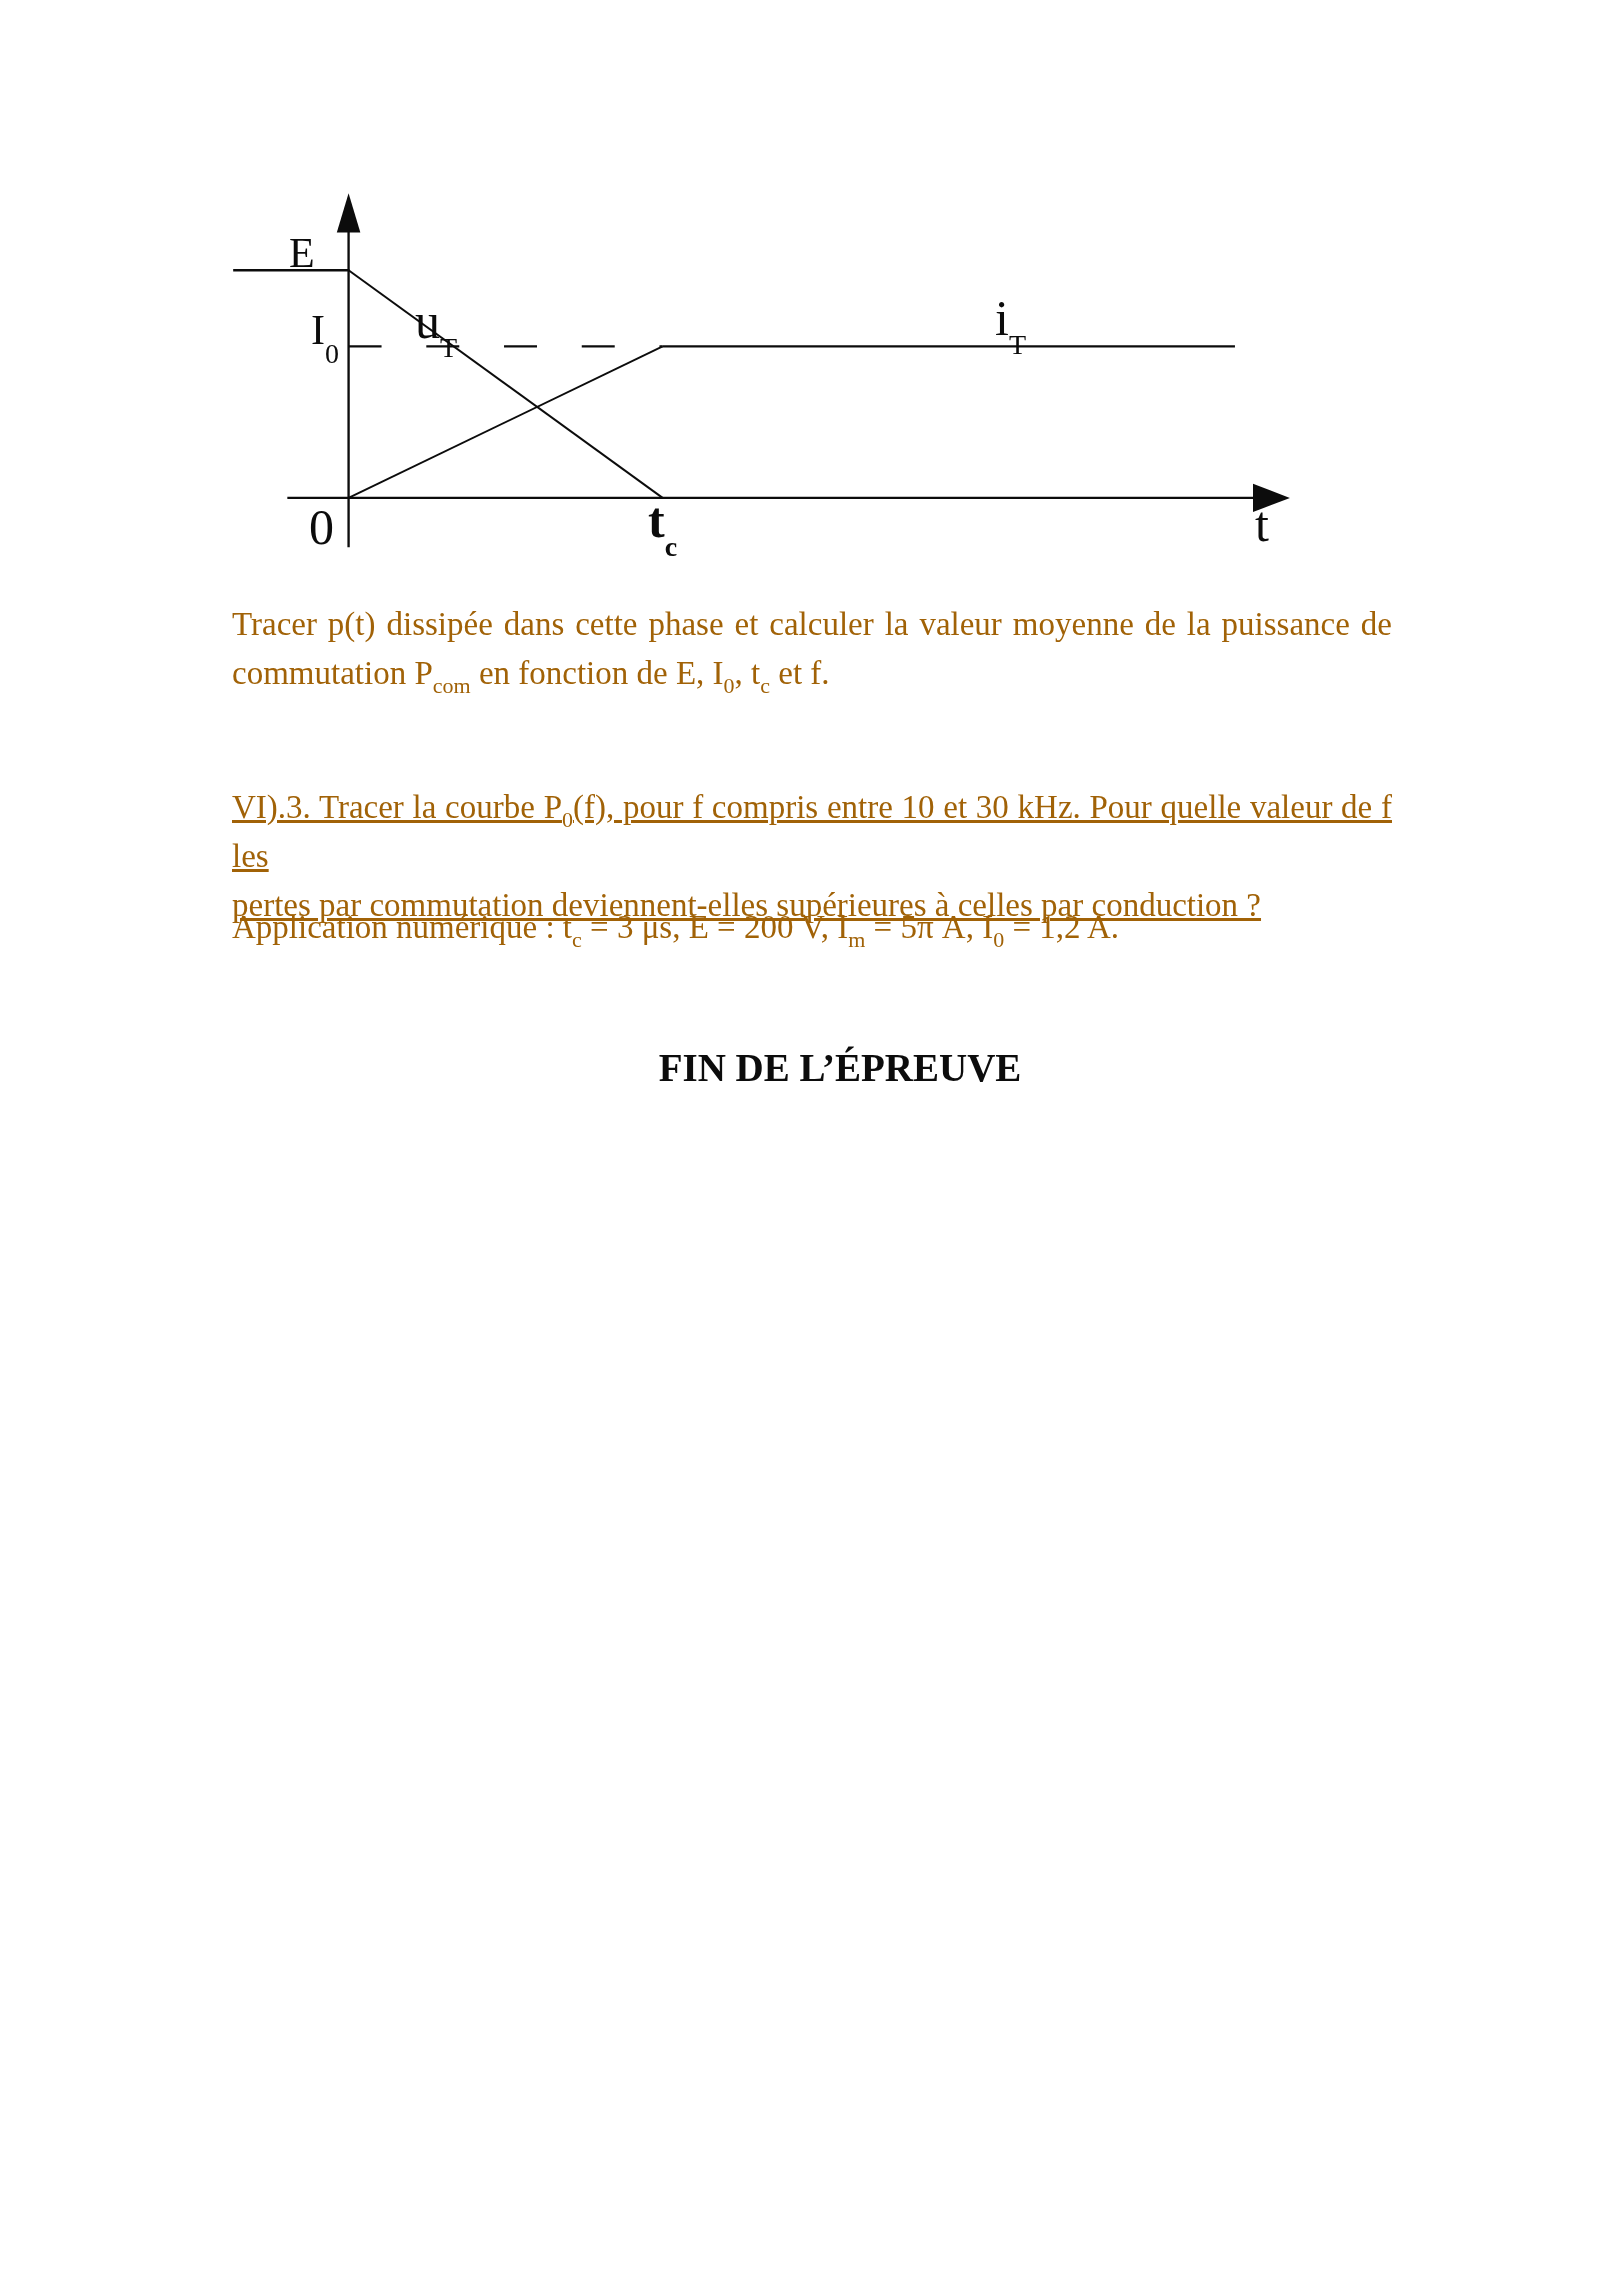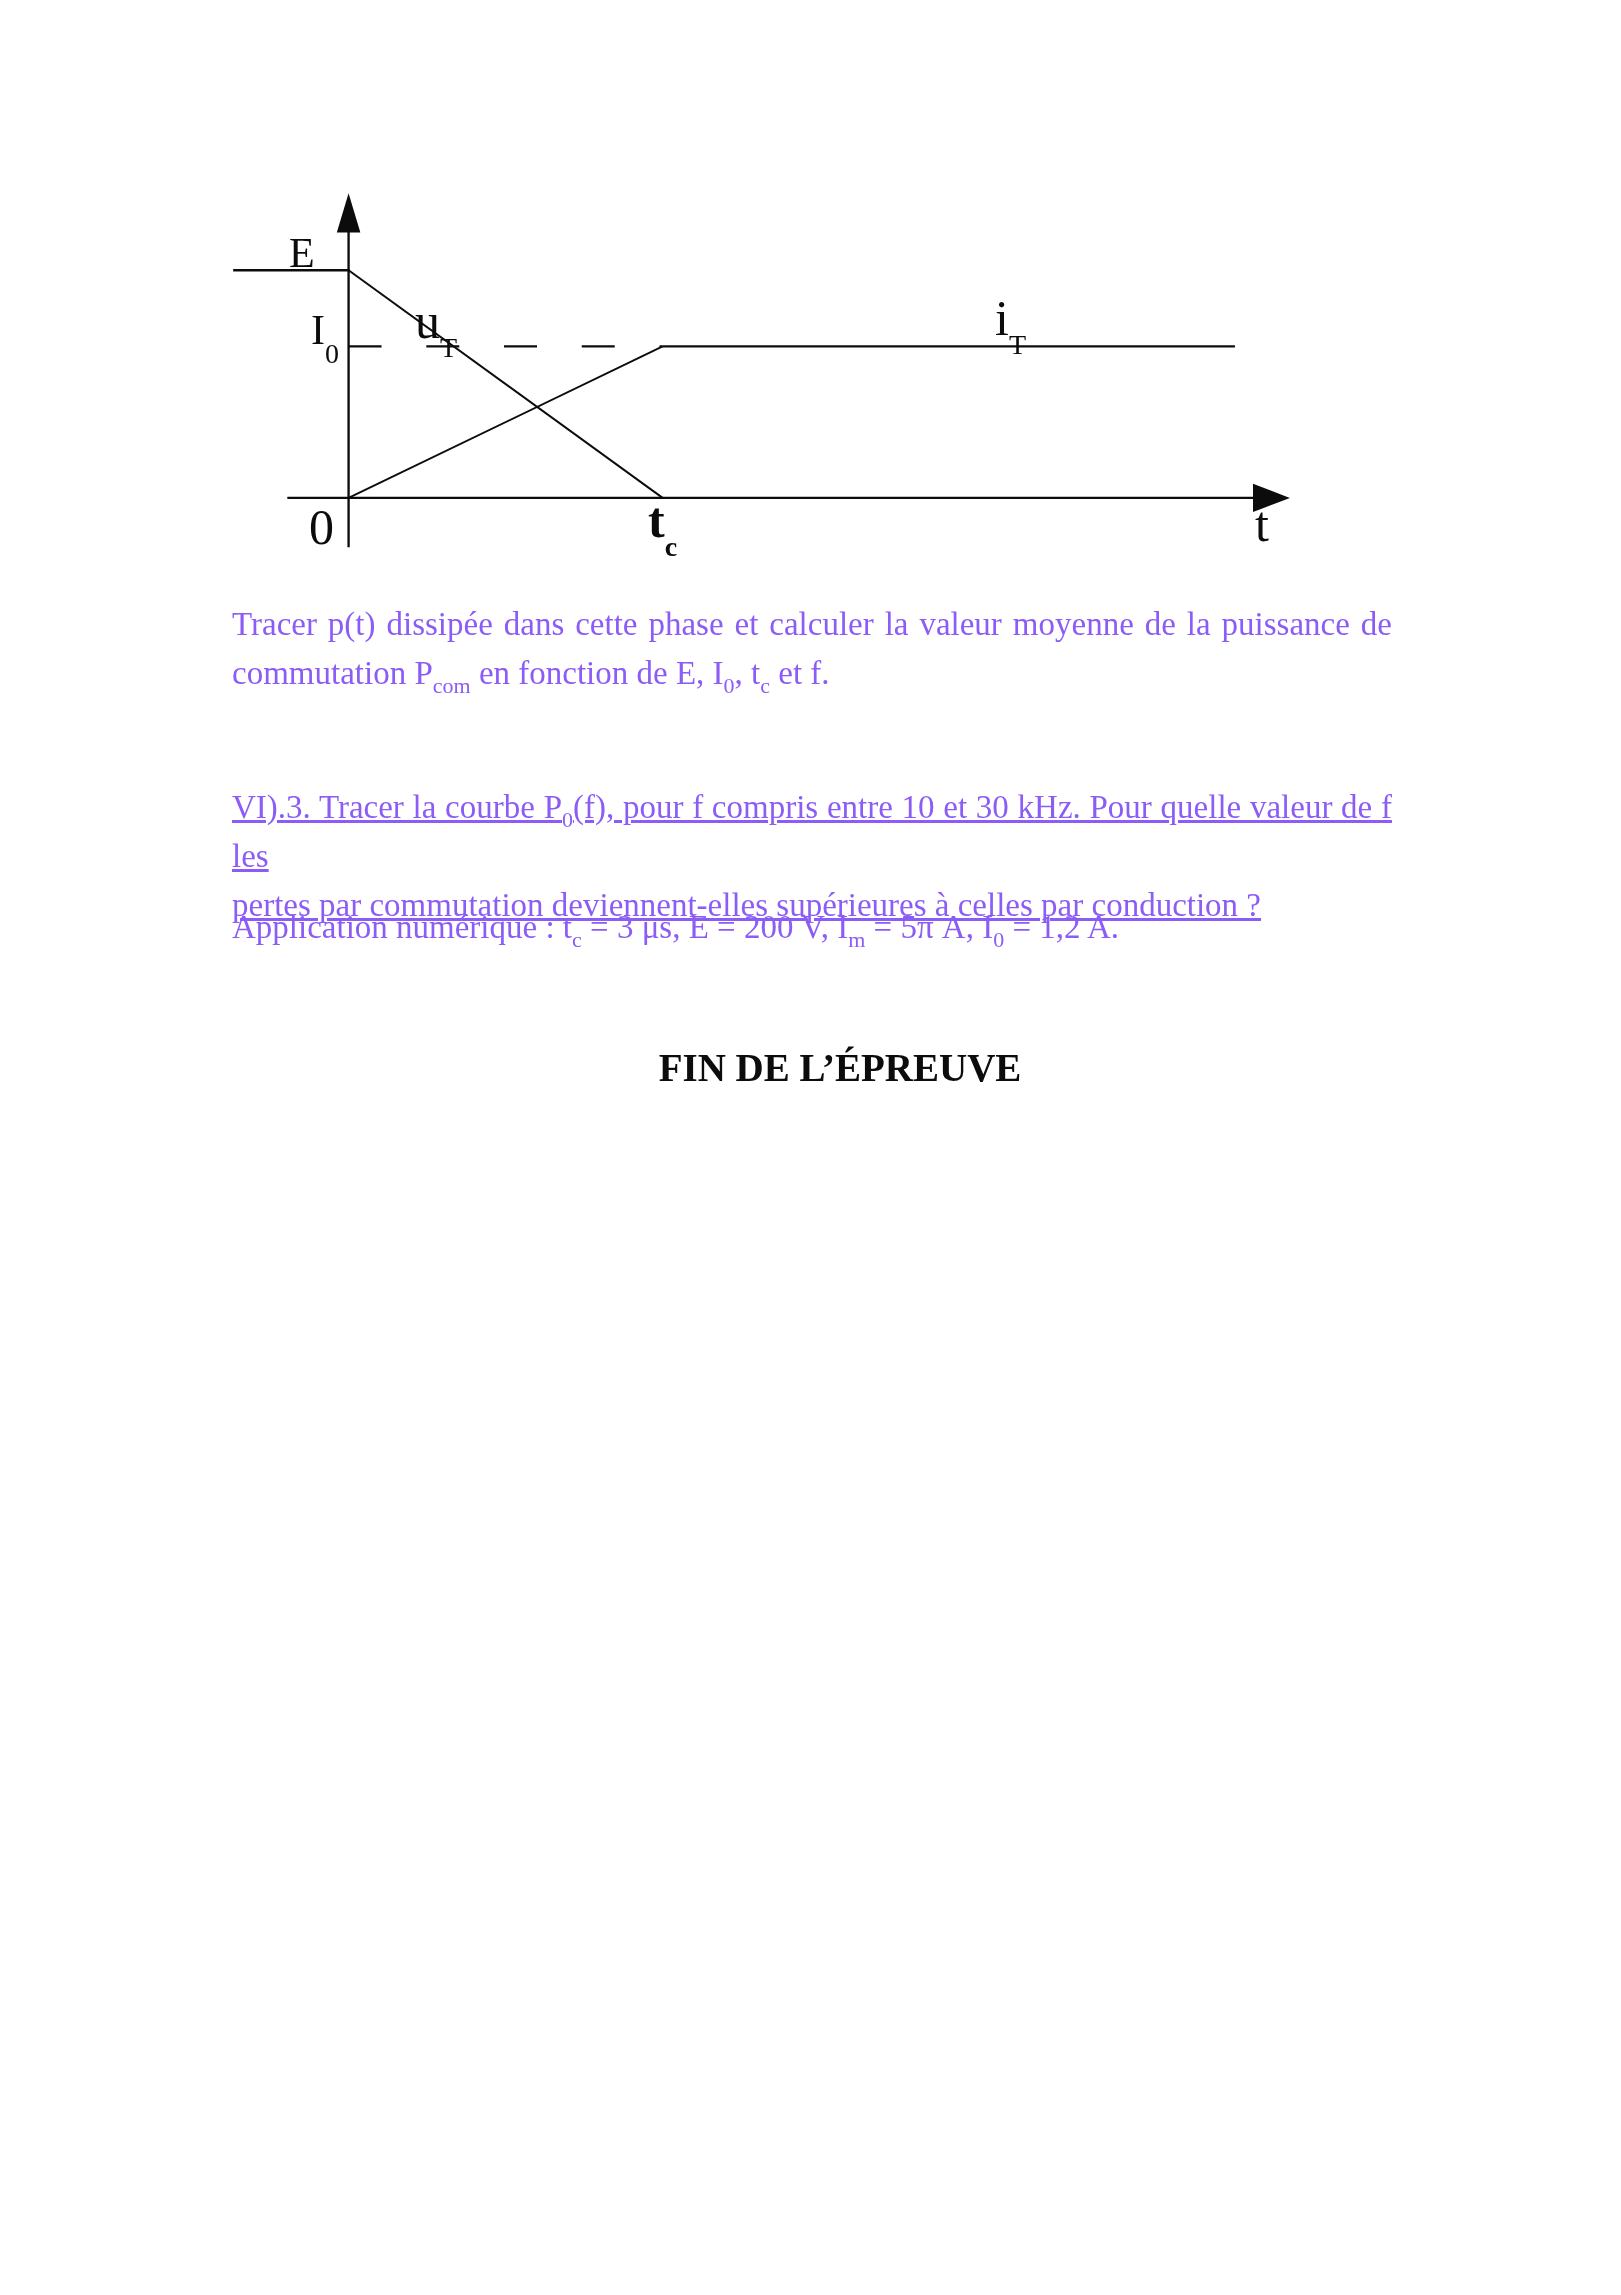--- a/index.html
+++ b/index.html
@@ -21,21 +21,21 @@
   }
   .fl-54 { font-size: 42px; }
   .fl-64 { font-size: 50px; }
   .fsub { font-size: 28px; vertical-align: -19px; }
   .para {
     position: absolute;
     left: 232px;
     width: 1160px;
     font-size: 33px;
     line-height: 49px;
-    color: #8b5cf6;
+    color: #a16207;
   }
   .line { text-align: left; }
   .line.stretch { text-align: justify; text-align-last: justify; }
   .para sub { font-size: 22px; line-height: 0; vertical-align: -9.4px; }
   .heading {
     position: absolute;
     left: 0;
     top: 1044px;
     width: 1680px;
     text-align: center;

